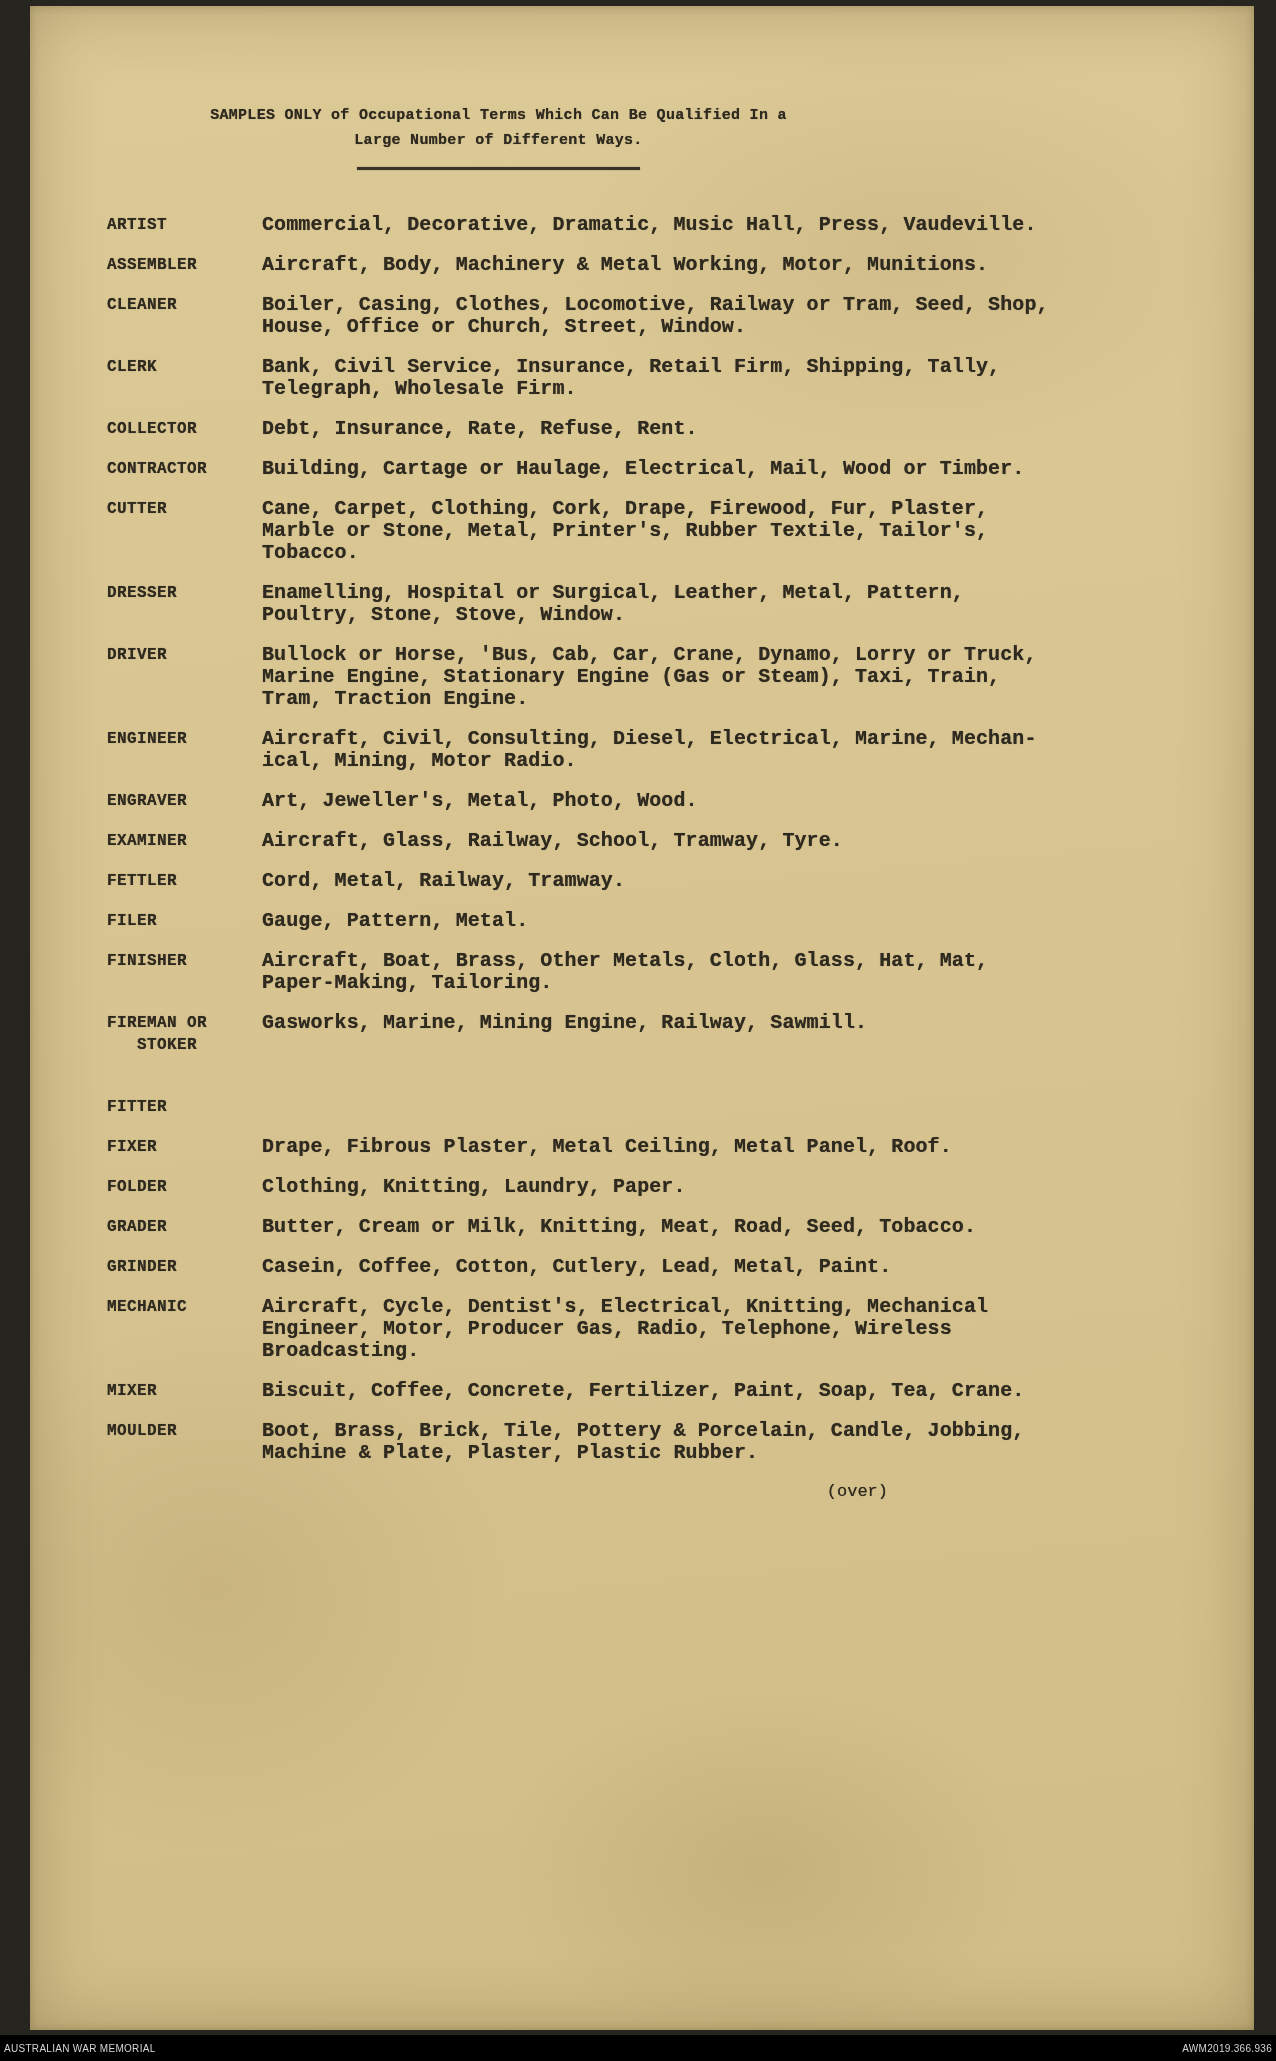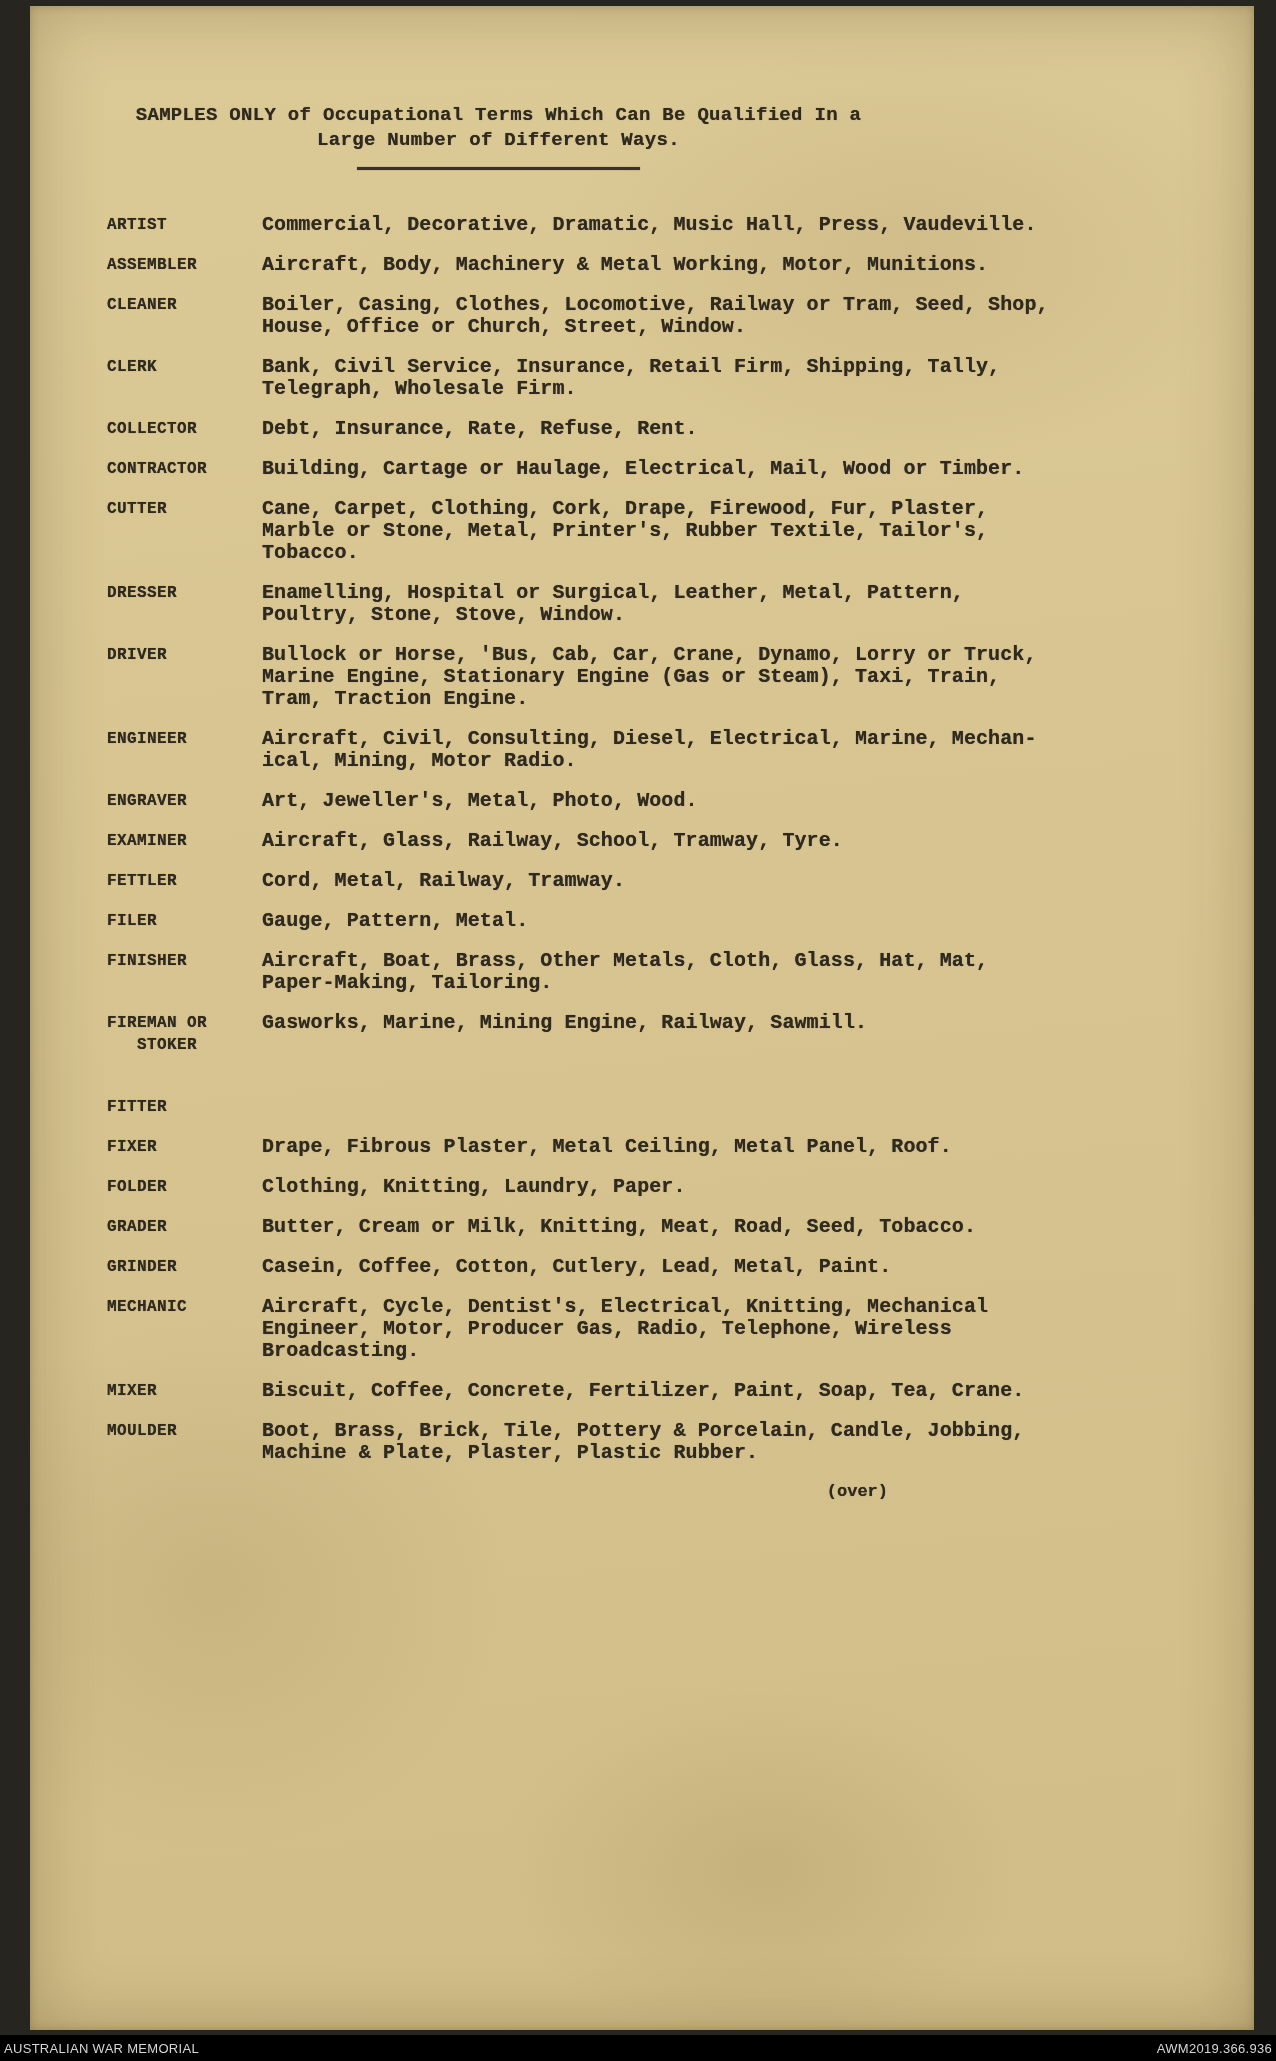--- a/index.html
+++ b/index.html
@@ -28,21 +28,21 @@
     box-shadow: inset 0 0 70px rgba(70, 50, 15, 0.28), inset 0 0 8px rgba(60, 45, 15, 0.25);
   }
   .doc {
     position: relative;
     margin: 97px 0 0 77px;
     width: 783px;
     color: #2f2a20;
     text-shadow: 0 0 0.7px rgba(45, 36, 22, 0.75);
   }
   .title {
-    font-size: 19px;
+    font-size: 15px;
     font-weight: bold;
     line-height: 25px;
     text-align: center;
     letter-spacing: 0.3px;
     white-space: pre-line;
   }
   .title-rule {
     width: 283px;
     height: 3px;
     background: #3a3226;
@@ -70,38 +70,38 @@
     flex: 1;
     font-size: 20px;
     font-weight: bold;
     line-height: 22px;
     letter-spacing: 0.1px;
     white-space: pre;
   }
   .over-note {
     text-align: right;
     font-size: 17px;
-    font-weight: bold;
+    font-weight: normal;
     margin-top: 12px;
     padding-right: 2px;
   }
   .footer-bar {
     position: absolute;
     left: 0;
     right: 0;
     bottom: 0;
     height: 26px;
     background: #000000;
     display: flex;
     justify-content: space-between;
     align-items: center;
     padding: 0 4px;
     box-sizing: border-box;
     font-family: "Liberation Sans", sans-serif;
-    font-size: 13px;
+    font-size: 10px;
     color: #d6d6d6;
     letter-spacing: 0.3px;
   }
 </style>
 </head>
 <body>
 
 <div class="paper">
   <div class="doc">
     <div class="title">SAMPLES ONLY of Occupational Terms Which Can Be Qualified In a

